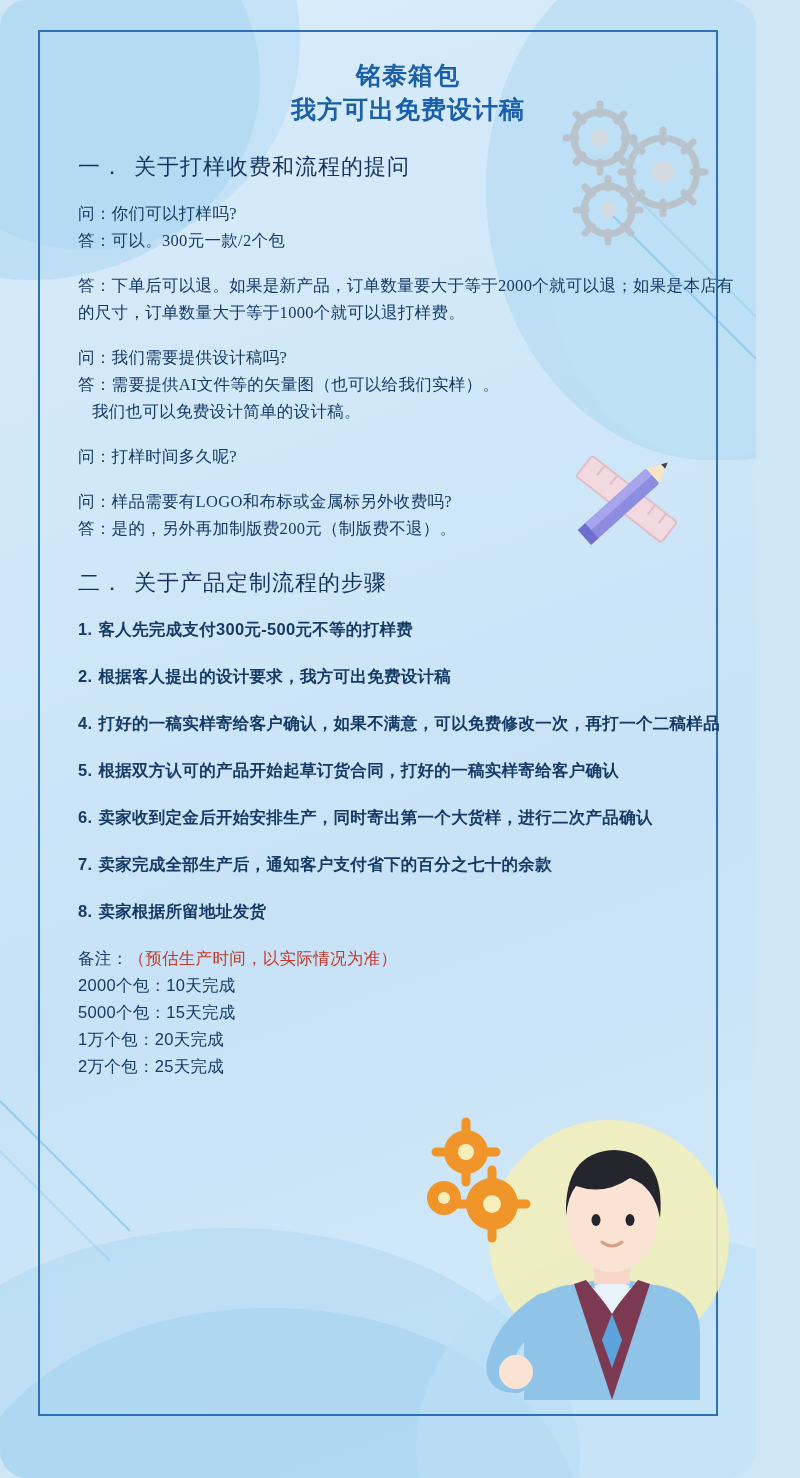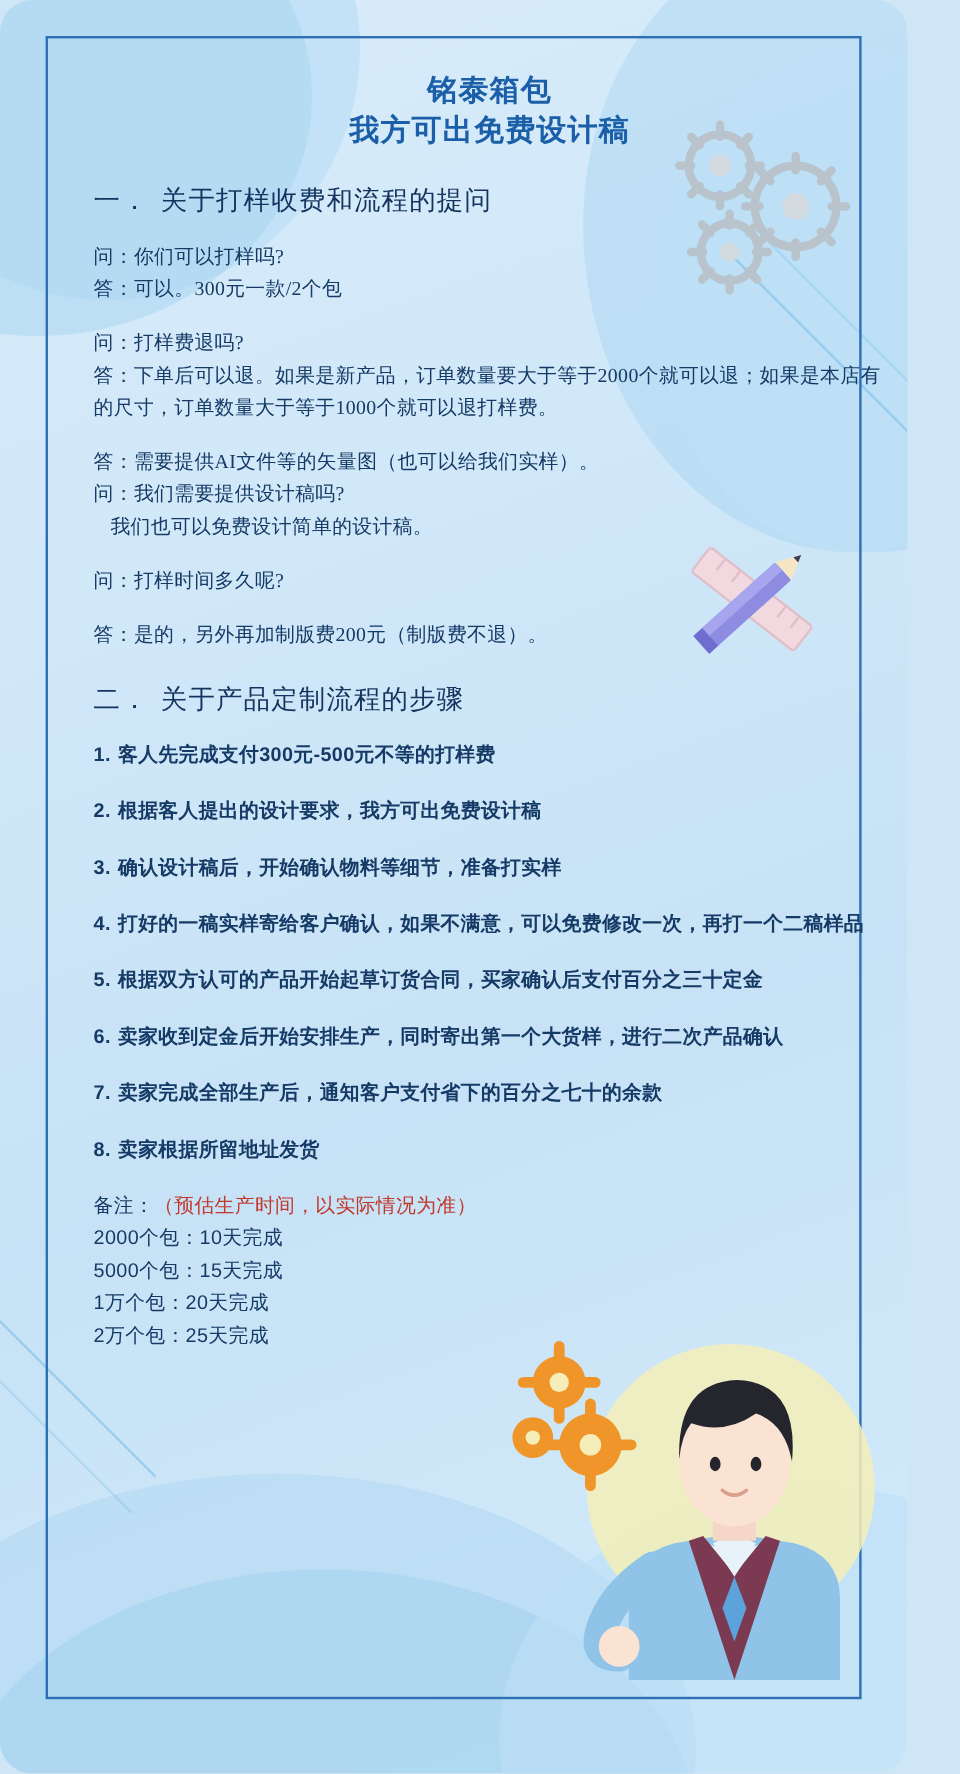--- a/index.html
+++ b/index.html
@@ -342,48 +342,47 @@
     <h2 class="section">
       <span class="num">一．</span><span>关于打样收费和流程的提问</span>
     </h2>
 
     <div class="qa">
       <p>问：你们可以打样吗?</p>
       <p>答：可以。300元一款/2个包</p>
     </div>
 
     <div class="qa">
-      <p>问：打样费退吗?</p>
       <p>答：下单后可以退。如果是新产品，订单数量要大于等于2000个就可以退；如果是本店有的尺寸，订单数量大于等于1000个就可以退打样费。</p>
     </div>
 
     <div class="qa">
+      <p>问：我们需要提供设计稿吗?</p>
       <p>答：需要提供AI文件等的矢量图（也可以给我们实样）。</p>
-      <p>问：我们需要提供设计稿吗?</p>
       <p class="indent">我们也可以免费设计简单的设计稿。</p>
     </div>
 
     <div class="qa">
       <p>问：打样时间多久呢?</p>
     </div>
 
     <div class="qa">
+      <p>问：样品需要有LOGO和布标或金属标另外收费吗?</p>
       <p>答：是的，另外再加制版费200元（制版费不退）。</p>
     </div>
 
     <h2 class="section">
       <span class="num">二．</span><span>关于产品定制流程的步骤</span>
     </h2>
 
     <ol class="steps">
       <li><span class="idx">1.</span><span>客人先完成支付300元-500元不等的打样费</span></li>
       <li><span class="idx">2.</span><span>根据客人提出的设计要求，我方可出免费设计稿</span></li>
-      <li><span class="idx">3.</span><span>确认设计稿后，开始确认物料等细节，准备打实样</span></li>
       <li><span class="idx">4.</span><span>打好的一稿实样寄给客户确认，如果不满意，可以免费修改一次，再打一个二稿样品</span></li>
-      <li><span class="idx">5.</span><span>根据双方认可的产品开始起草订货合同，买家确认后支付百分之三十定金</span></li>
+      <li><span class="idx">5.</span><span>根据双方认可的产品开始起草订货合同，打好的一稿实样寄给客户确认</span></li>
       <li><span class="idx">6.</span><span>卖家收到定金后开始安排生产，同时寄出第一个大货样，进行二次产品确认</span></li>
       <li><span class="idx">7.</span><span>卖家完成全部生产后，通知客户支付省下的百分之七十的余款</span></li>
       <li><span class="idx">8.</span><span>卖家根据所留地址发货</span></li>
     </ol>
 
     <div class="notes">
       <p>
         <span>备注：</span><span class="warn">（预估生产时间，以实际情况为准）</span>
       </p>
       <p>2000个包：10天完成</p>

